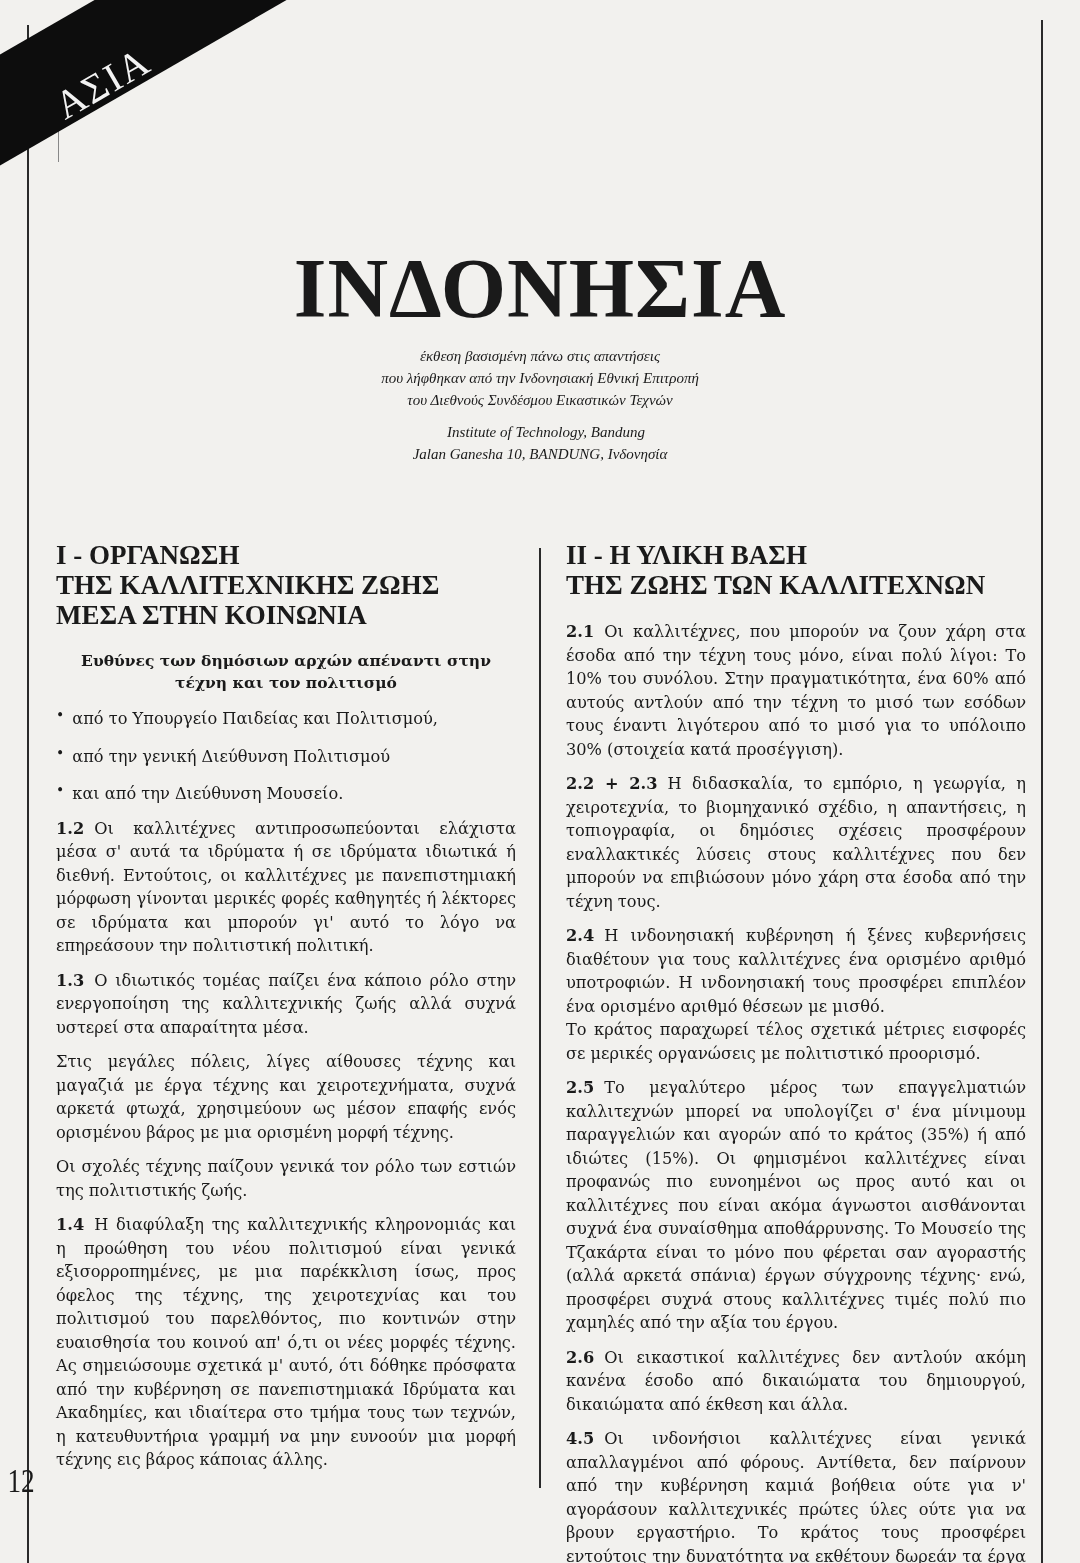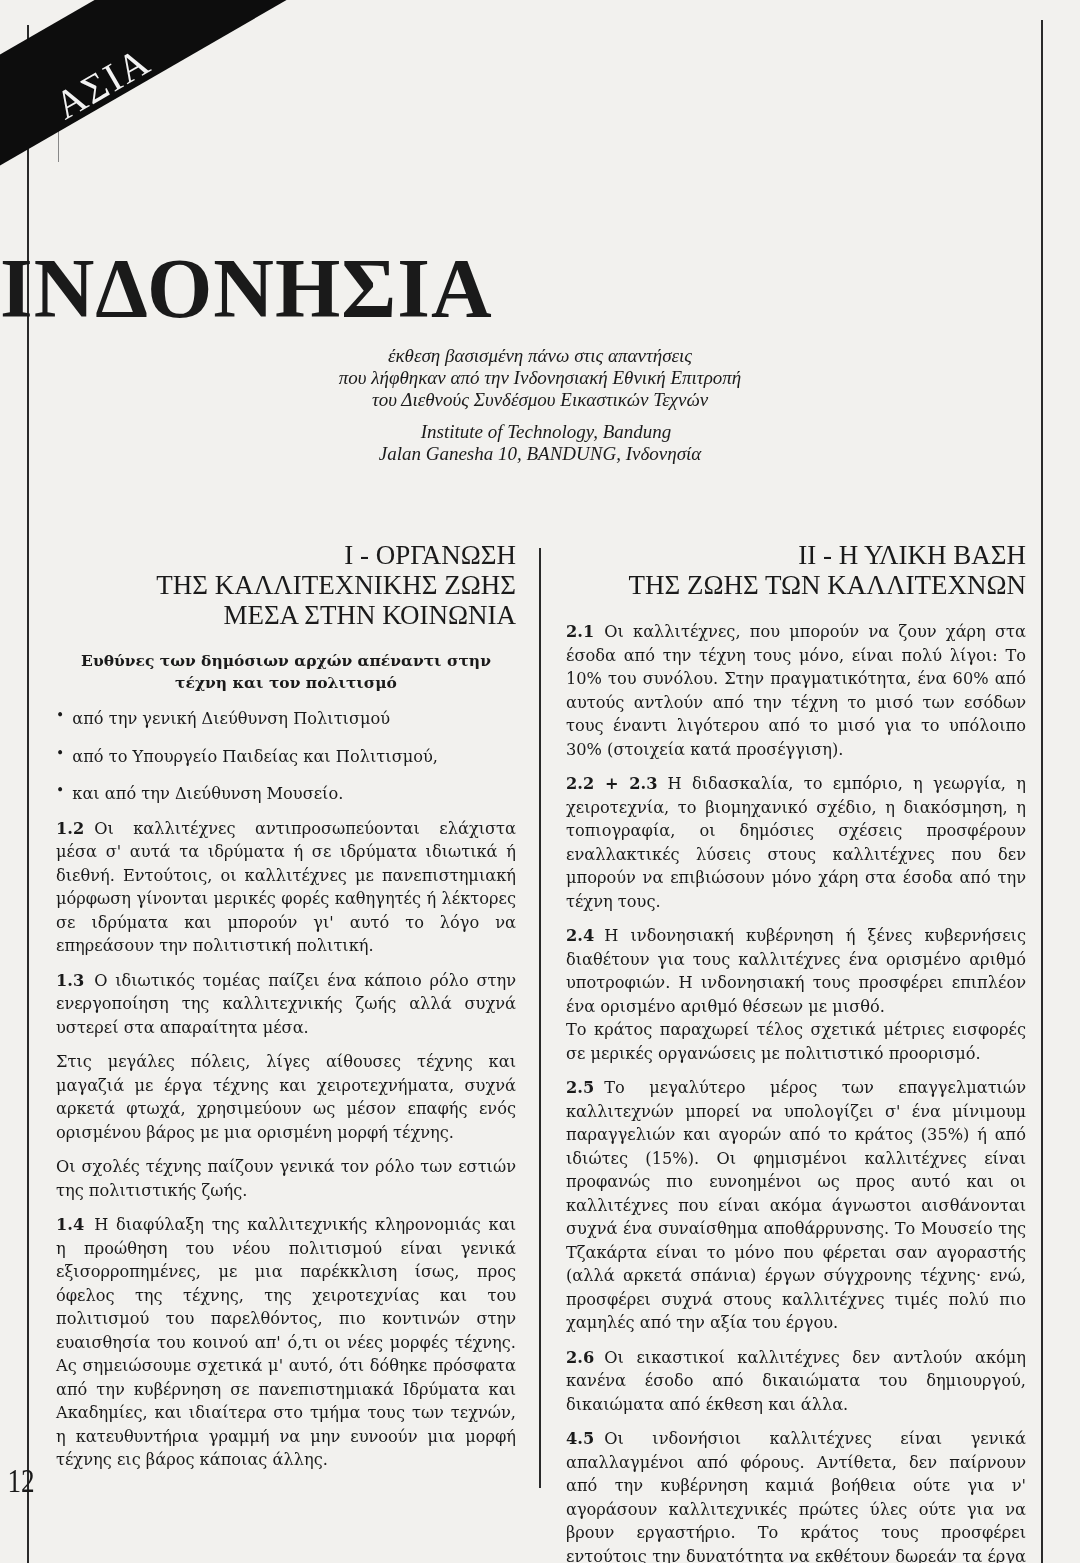--- a/index.html
+++ b/index.html
@@ -21,36 +21,36 @@
     width: 520px; height: 96px; background: #0d0d0d;
     transform: rotate(-30deg); transform-origin: 0 0;
   }
   .banner-label {
     position: absolute; left: 70px; top: 82px;
     color: #f2f2f2; font-family: "Liberation Serif", serif; font-size: 40px; letter-spacing: 2px;
     transform: rotate(-30deg); transform-origin: 0 100%;
   }
 
   .title {
-    position: absolute; left: 0; width: 1080px; top: 240px; text-align: left;
+    position: absolute; left: 0; width: 1080px; top: 240px; text-align: center;
     font-family: "Liberation Serif", serif; font-weight: bold; font-size: 84px; letter-spacing: 1px;
   }
   .subtitle {
     position: absolute; left: 0; width: 1080px; top: 345px; text-align: center;
-    font-family: "Liberation Serif", serif; font-style: italic; font-size: 19px; line-height: 22px;
+    font-family: "Liberation Serif", serif; font-style: italic; font-size: 15px; line-height: 22px;
   }
   .subtitle p { margin: 0; }
   .subtitle .addr { margin-top: 10px; padding-left: 12px; }
 
   .col { position: absolute; top: 540px; width: 460px; font-size: 16.2px; line-height: 23.5px; text-align: justify; }
   #col1 { left: 56px; }
   #col2 { left: 566px; }
   .heading {
-    font-family: "Liberation Serif", serif; font-weight: normal; font-size: 27px; line-height: 30px;
-    margin: 0 0 20px 0; text-align: right;
+    font-family: "Liberation Serif", serif; font-weight: bold; font-size: 27px; line-height: 30px;
+    margin: 0 0 20px 0; text-align: left;
   }
   .subhead { font-weight: bold; font-size: 15.5px; line-height: 22px; margin: 0 0 10px 0; text-align: center; }
   .para { margin: 0 0 11px 0; }
   .num { font-weight: bold; margin-right: 10px; }
   .bullet { margin: 0 0 11px 0; }
   .bullet::before { content: "•"; font-size: 14px; vertical-align: 4px; margin-right: 8px; }
 
   .page-number {
     position: absolute; left: 4px; top: 1462px;
     font-family: "Liberation Serif", serif; font-size: 34px; transform: scaleX(0.8);
@@ -76,37 +76,37 @@
   <p>Jalan Ganesha 10, BANDUNG, Ινδονησία</p>
 </div>
 
 <div class="col" id="col1">
   <div class="heading">
     <div>Ι - ΟΡΓΑΝΩΣΗ</div>
     <div>ΤΗΣ ΚΑΛΛΙΤΕΧΝΙΚΗΣ ΖΩΗΣ</div>
     <div>ΜΕΣΑ ΣΤΗΝ ΚΟΙΝΩΝΙΑ</div>
   </div>
   <p class="subhead">Ευθύνες των δημόσιων αρχών απέναντι στην τέχνη και τον πολιτισμό</p>
+  <p class="bullet">από το Υπουργείο Παιδείας και Πολιτισμού,</p>
   <p class="bullet">από την γενική Διεύθυνση Πολιτισμού</p>
-  <p class="bullet">από το Υπουργείο Παιδείας και Πολιτισμού,</p>
   <p class="bullet">και από την Διεύθυνση Μουσείο.</p>
   <p class="para"><span class="num">1.2</span><span>Οι καλλιτέχνες αντιπροσωπεύονται ελάχιστα μέσα σ' αυτά τα ιδρύματα ή σε ιδρύματα ιδιωτικά ή διεθνή. Εντούτοις, οι καλλιτέχνες με πανεπιστημιακή μόρφωση γίνονται μερικές φορές καθηγητές ή λέκτορες σε ιδρύματα και μπορούν γι' αυτό το λόγο να επηρεάσουν την πολιτιστική πολιτική.</span></p>
   <p class="para"><span class="num">1.3</span><span>Ο ιδιωτικός τομέας παίζει ένα κάποιο ρόλο στην ενεργοποίηση της καλλιτεχνικής ζωής αλλά συχνά υστερεί στα απαραίτητα μέσα.</span></p>
   <p class="para">Στις μεγάλες πόλεις, λίγες αίθουσες τέχνης και μαγαζιά με έργα τέχνης και χειροτεχνήματα, συχνά αρκετά φτωχά, χρησιμεύουν ως μέσον επαφής ενός ορισμένου βάρος με μια ορισμένη μορφή τέχνης.</p>
   <p class="para">Οι σχολές τέχνης παίζουν γενικά τον ρόλο των εστιών της πολιτιστικής ζωής.</p>
   <p class="para"><span class="num">1.4</span><span>Η διαφύλαξη της καλλιτεχνικής κληρονομιάς και η προώθηση του νέου πολιτισμού είναι γενικά εξισορροπημένες, με μια παρέκκλιση ίσως, προς όφελος της τέχνης, της χειροτεχνίας και του πολιτισμού του παρελθόντος, πιο κοντινών στην ευαισθησία του κοινού απ' ό,τι οι νέες μορφές τέχνης. Ας σημειώσουμε σχετικά μ' αυτό, ότι δόθηκε πρόσφατα από την κυβέρνηση σε πανεπιστημιακά Ιδρύματα και Ακαδημίες, και ιδιαίτερα στο τμήμα τους των τεχνών, η κατευθυντήρια γραμμή να μην ευνοούν μια μορφή τέχνης εις βάρος κάποιας άλλης.</span></p>
 </div>
 
 <div class="col" id="col2">
   <div class="heading">
     <div>ΙΙ - Η ΥΛΙΚΗ ΒΑΣΗ</div>
     <div>ΤΗΣ ΖΩΗΣ ΤΩΝ ΚΑΛΛΙΤΕΧΝΩΝ</div>
   </div>
   <p class="para"><span class="num">2.1</span><span>Οι καλλιτέχνες, που μπορούν να ζουν χάρη στα έσοδα από την τέχνη τους μόνο, είναι πολύ λίγοι: Το 10% του συνόλου. Στην πραγματικότητα, ένα 60% από αυτούς αντλούν από την τέχνη το μισό των εσόδων τους έναντι λιγότερου από το μισό για το υπόλοιπο 30% (στοιχεία κατά προσέγγιση).</span></p>
-  <p class="para"><span class="num">2.2 + 2.3</span><span>Η διδασκαλία, το εμπόριο, η γεωργία, η χειροτεχνία, το βιομηχανικό σχέδιο, η διακόσμηση, η τοπιογραφία, οι δημόσιες σχέσεις προσφέρουν εναλλακτικές λύσεις στους καλλιτέχνες που δεν μπορούν να επιβιώσουν μόνο χάρη στα έσοδα από την τέχνη τους.</span></p>
+  <p class="para"><span class="num">2.2 + 2.3</span><span>Η διδασκαλία, το εμπόριο, η γεωργία, η χειροτεχνία, το βιομηχανικό σχέδιο, η απαντήσεις, η τοπιογραφία, οι δημόσιες σχέσεις προσφέρουν εναλλακτικές λύσεις στους καλλιτέχνες που δεν μπορούν να επιβιώσουν μόνο χάρη στα έσοδα από την τέχνη τους.</span></p>
   <p class="para" style="margin-bottom:0"><span class="num">2.4</span><span>Η ινδονησιακή κυβέρνηση ή ξένες κυβερνήσεις διαθέτουν για τους καλλιτέχνες ένα ορισμένο αριθμό υποτροφιών. Η ινδονησιακή τους προσφέρει επιπλέον ένα ορισμένο αριθμό θέσεων με μισθό.</span></p>
   <p class="para">Το κράτος παραχωρεί τέλος σχετικά μέτριες εισφορές σε μερικές οργανώσεις με πολιτιστικό προορισμό.</p>
   <p class="para"><span class="num">2.5</span><span>Το μεγαλύτερο μέρος των επαγγελματιών καλλιτεχνών μπορεί να υπολογίζει σ' ένα μίνιμουμ παραγγελιών και αγορών από το κράτος (35%) ή από ιδιώτες (15%). Οι φημισμένοι καλλιτέχνες είναι προφανώς πιο ευνοημένοι ως προς αυτό και οι καλλιτέχνες που είναι ακόμα άγνωστοι αισθάνονται συχνά ένα συναίσθημα αποθάρρυνσης. Το Μουσείο της Τζακάρτα είναι το μόνο που φέρεται σαν αγοραστής (αλλά αρκετά σπάνια) έργων σύγχρονης τέχνης· ενώ, προσφέρει συχνά στους καλλιτέχνες τιμές πολύ πιο χαμηλές από την αξία του έργου.</span></p>
   <p class="para"><span class="num">2.6</span><span>Οι εικαστικοί καλλιτέχνες δεν αντλούν ακόμη κανένα έσοδο από δικαιώματα του δημιουργού, δικαιώματα από έκθεση και άλλα.</span></p>
   <p class="para"><span class="num">4.5</span><span>Οι ινδονήσιοι καλλιτέχνες είναι γενικά απαλλαγμένοι από φόρους. Αντίθετα, δεν παίρνουν από την κυβέρνηση καμιά βοήθεια ούτε για ν' αγοράσουν καλλιτεχνικές πρώτες ύλες ούτε για να βρουν εργαστήριο. Το κράτος τους προσφέρει εντούτοις την δυνατότητα να εκθέτουν δωρεάν τα έργα τους.</span></p>
 </div>
 
 <div class="page-number">12</div>
 
 </body></html>

